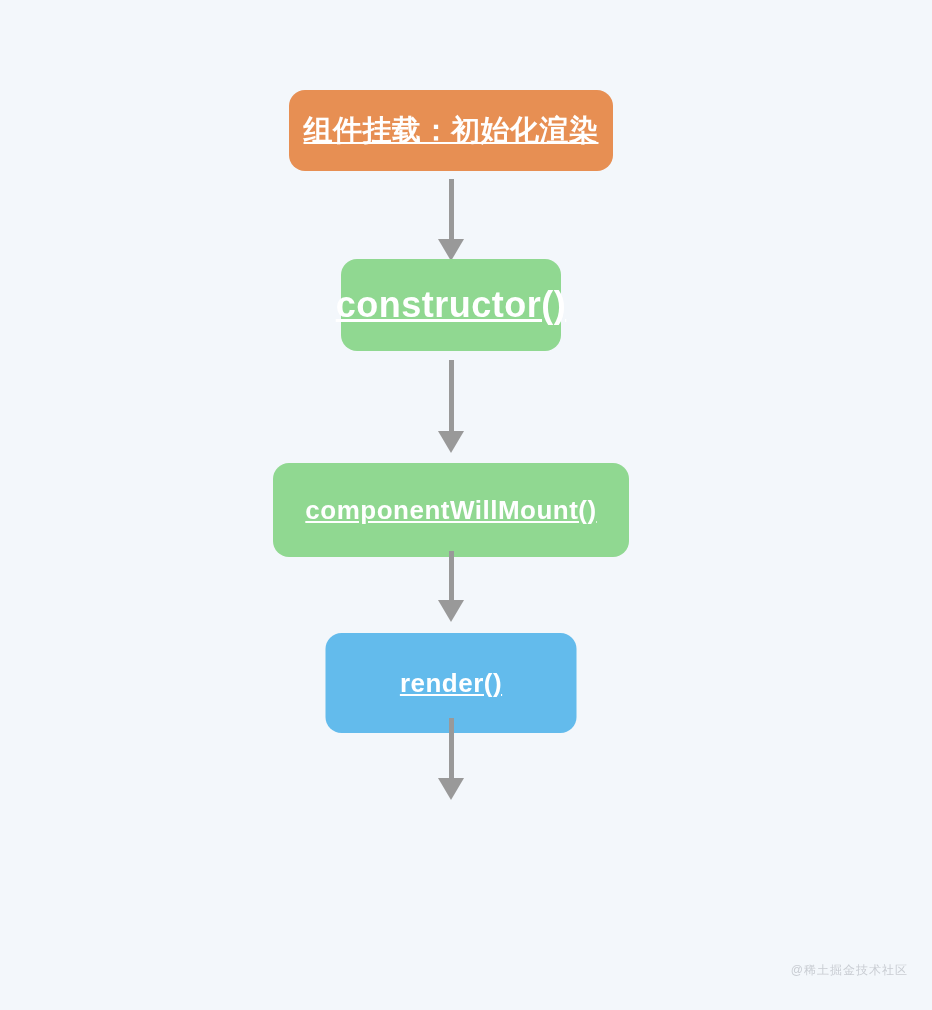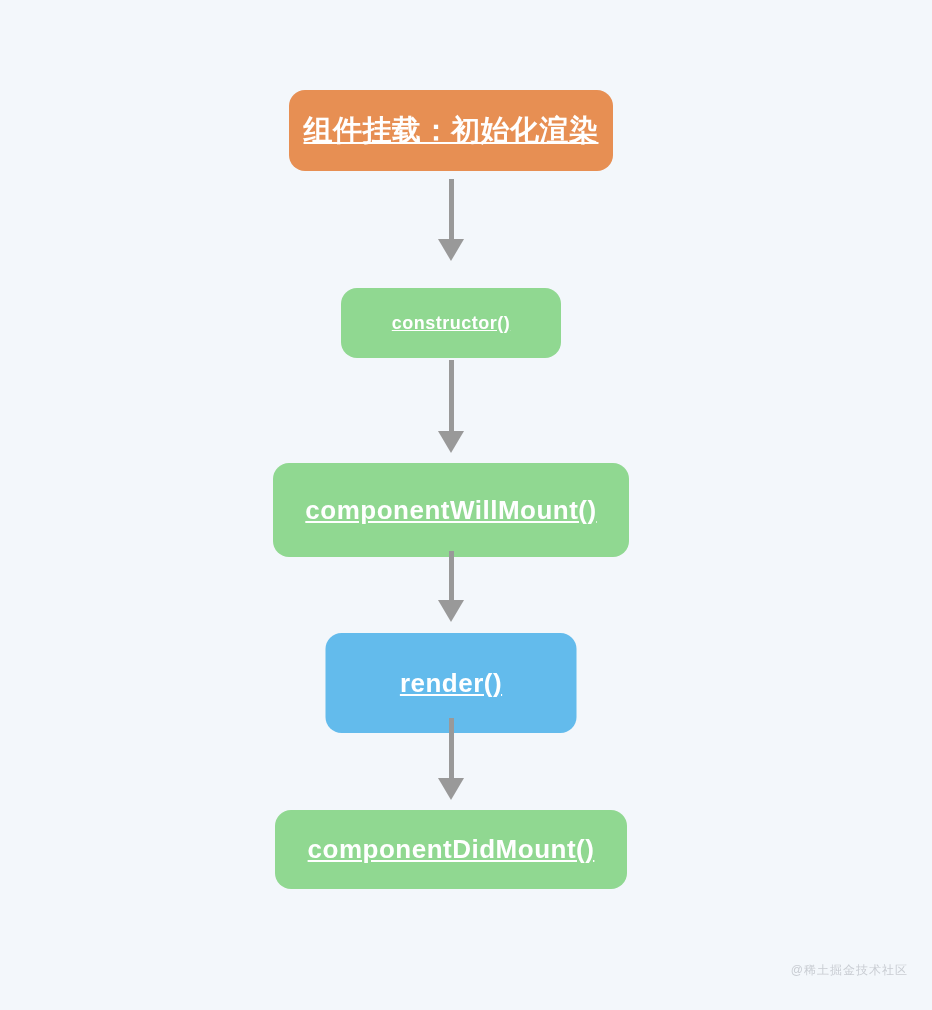--- a/index.html
+++ b/index.html
@@ -30,21 +30,21 @@
     font-weight: 600;
     letter-spacing: 0.5px;
     white-space: nowrap;
     text-decoration: underline;
   }
   .node.kind-start    { background: var(--c-start, #e78f53); font-weight: 700; }
   .node.kind-lifecycle{ background: var(--c-lifecycle, #90d891); }
   .node.kind-render   { background: var(--c-render, #63bbec); }
 
   .n0 { top: 90px;  width: 324px; height: 81px; font-size: 29px; }
-  .n1 { top: 288px; width: 220px; height: 70px; font-size: 18px; }
+  .n1 { top: 259px; width: 220px; height: 92px; font-size: 36px; }
   .n2 { top: 463px; width: 356px; height: 94px; font-size: 26px; }
   .n3 { top: 633px; width: 251px; height: 100px; font-size: 26px; }
   .n4 { top: 810px; width: 352px; height: 79px; font-size: 26px; }
 
   .arrow {
     position: absolute;
     left: 451px;
     transform: translateX(-50%);
     display: flex;
     flex-direction: column;
@@ -102,17 +102,16 @@
     <div class="head"></div>
   </div>
 
   <div class="node kind-render n3">render()</div>
 
   <div class="arrow a3">
     <div class="stem"></div>
     <div class="head"></div>
   </div>
 
-  <div class="node kind-lifecycle n4">componentDidMount()</div>
 
   <div class="watermark">@稀土掘金技术社区</div>
 
 </div>
 
 </body></html>

